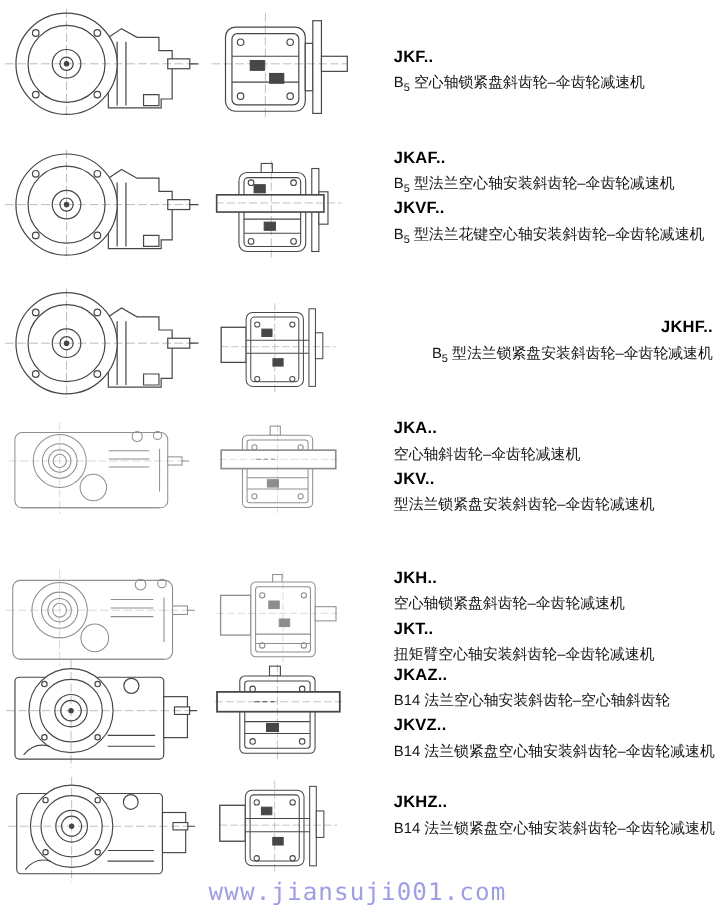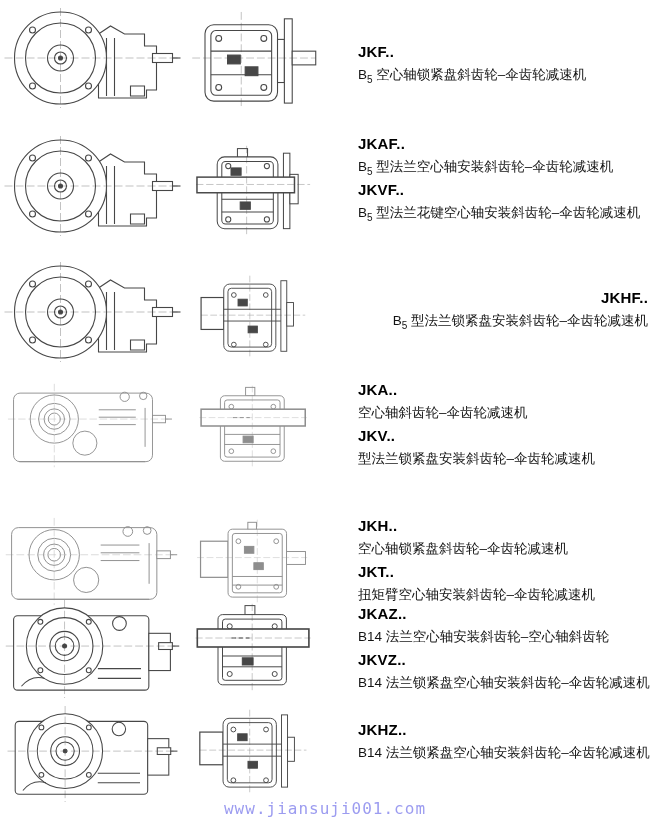--- a/index.html
+++ b/index.html
@@ -7,21 +7,21 @@
         font-family:"Liberation Sans",sans-serif;}
   .row{position:absolute;left:0;width:650px;}
   .draw{position:absolute;color:#474747;}
   .draw.faint{color:#8e8e8e;}
   .labels{position:absolute;left:358px;width:290px;color:#0d0d0d;}
   .model{font-size:15px;font-weight:700;line-height:23px;letter-spacing:.2px;color:#000;}
   .desc{font-size:13.5px;line-height:23px;color:#141414;white-space:nowrap;}
   .desc sub{font-size:10px;line-height:0;}
   .watermark{position:absolute;left:0;right:0;top:799px;text-align:center;
              font-family:"DejaVu Sans Mono","Liberation Mono",monospace;
-             font-size:16px;letter-spacing:1px;}
+             font-size:22px;letter-spacing:1px;}
   svg.defs{position:absolute;width:0;height:0;}
 </style>
 </head>
 <body>
 
 <svg class="defs" aria-hidden="true">
   <defs>
     <symbol id="sym-front-flange" viewBox="0 0 180 100">
       <g stroke="currentColor" fill="none" stroke-width="1.1">
         <path d="M96 26 l12 -8 14 8 h20 v12 h12 v44 h-10 v8 H96 Z" fill="#fff"></path>

